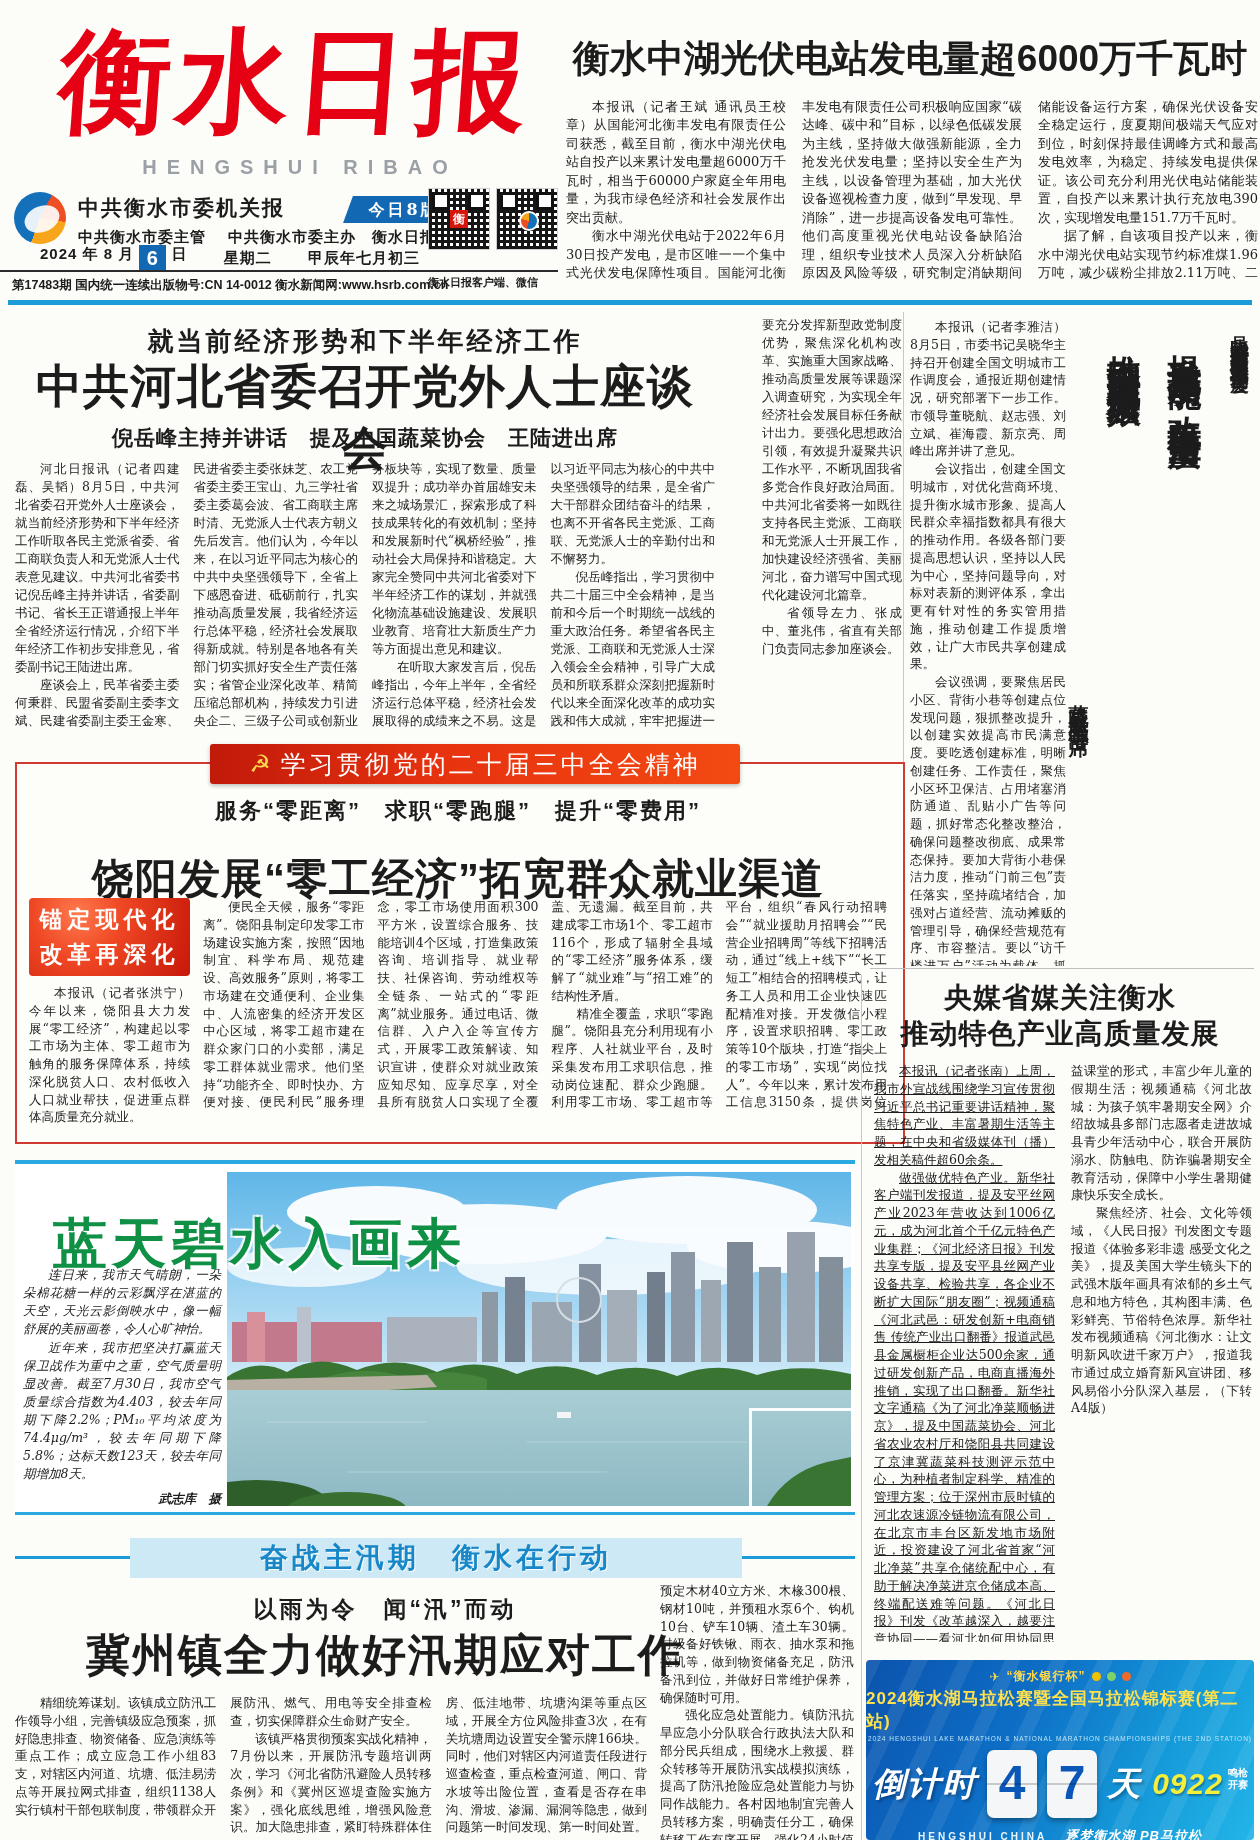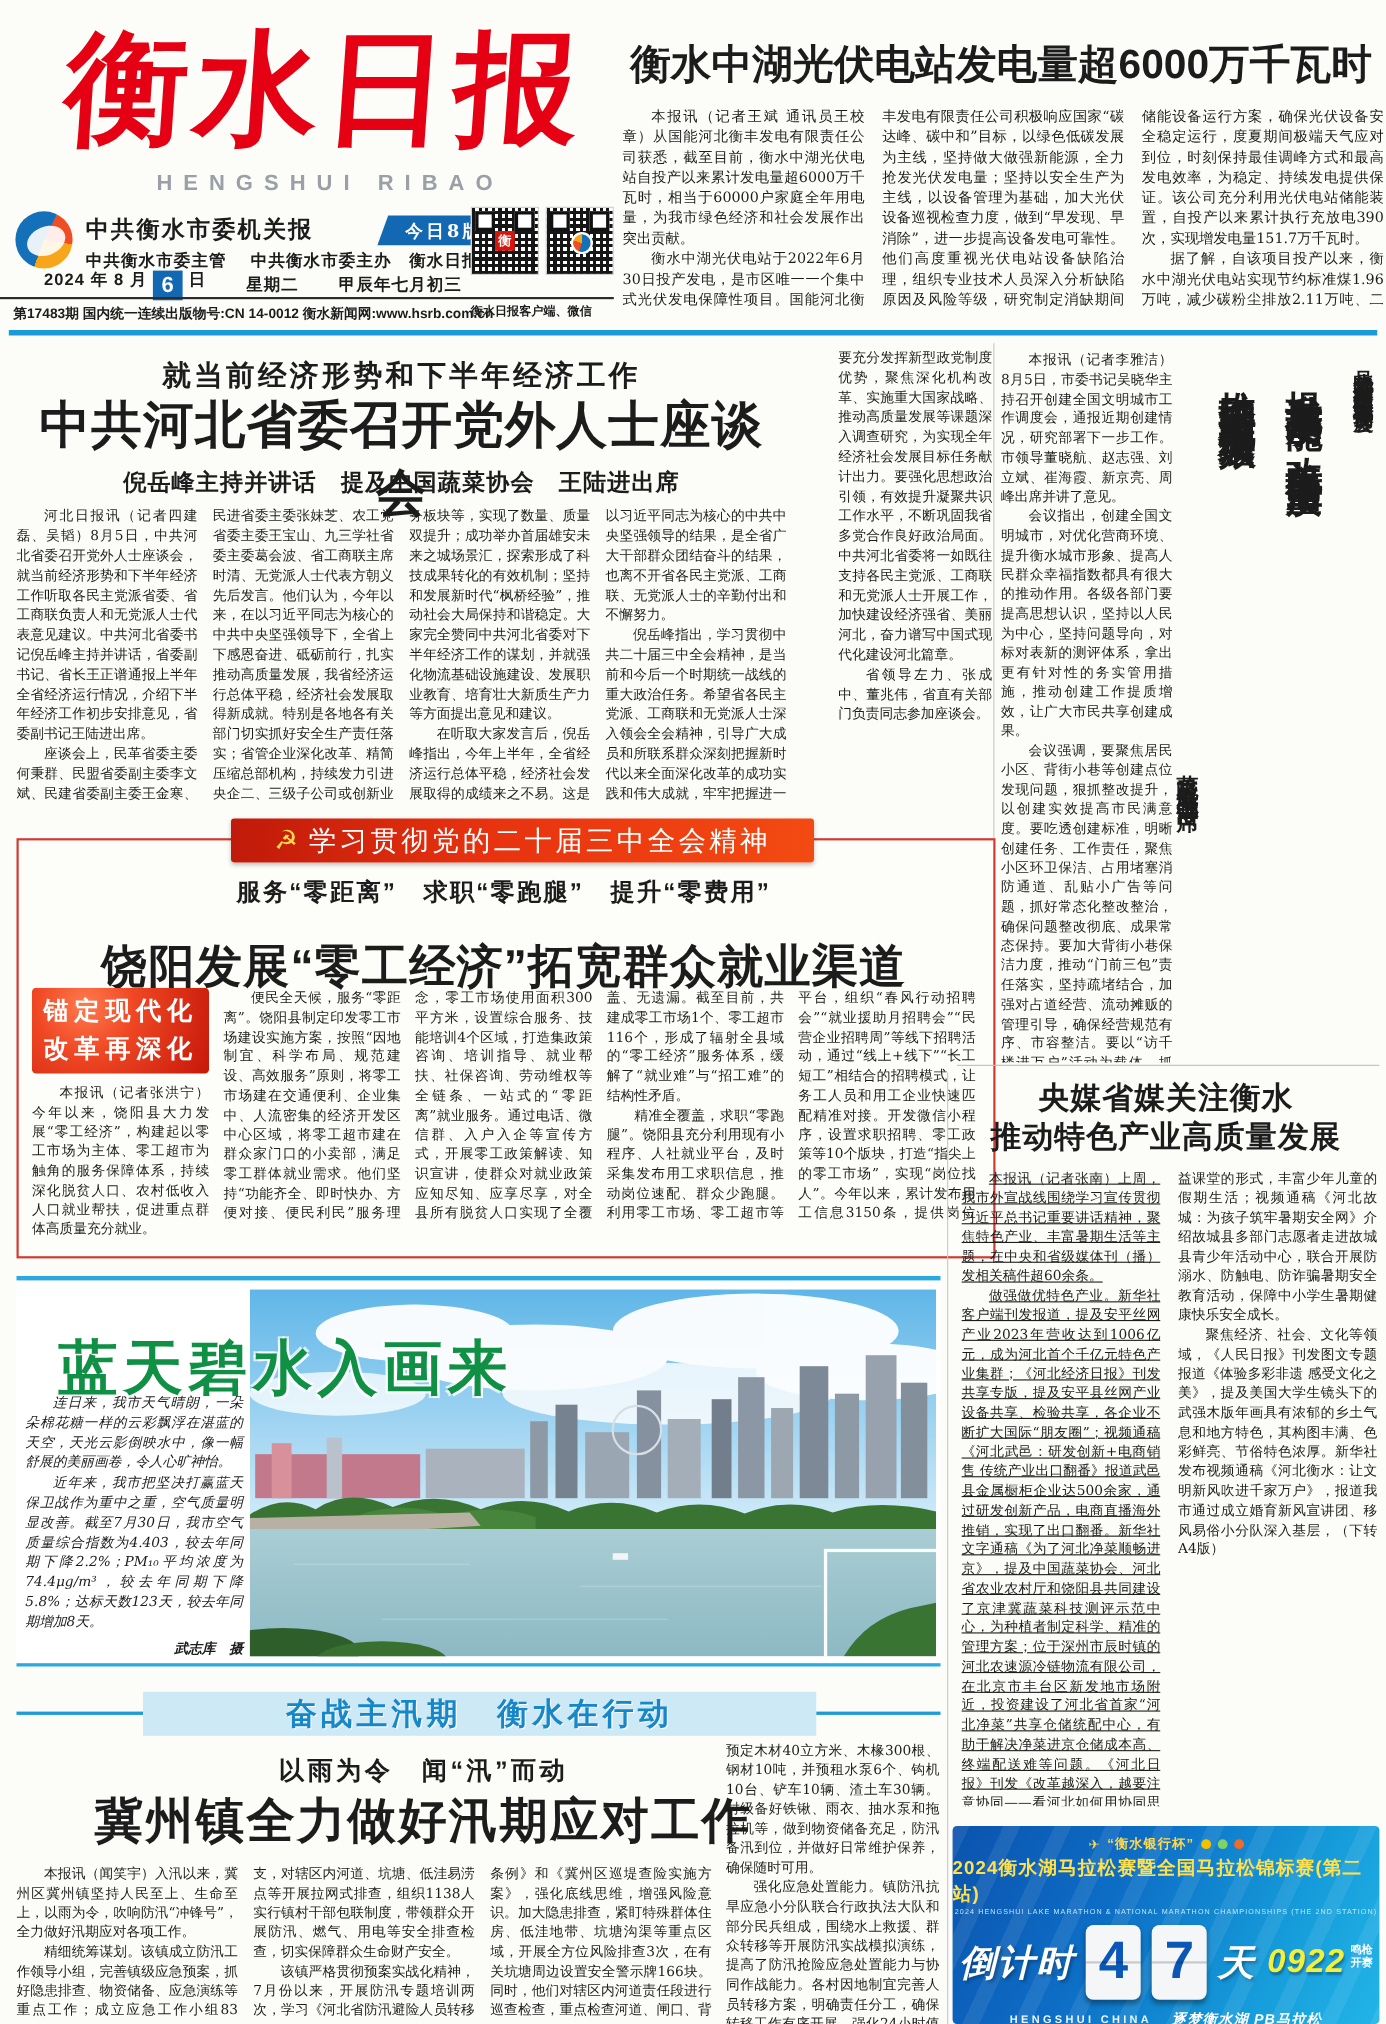--- a/index.html
+++ b/index.html
@@ -287,21 +287,20 @@
   </div>
 
   <div class="abs flood-line" style="left:15px;top:1556px;width:115px;"></div>
   <div class="abs flood-line" style="left:742px;top:1556px;width:113px;"></div>
   <div class="abs flood-banner">
     <span>奋战主汛期　衡水在行动</span>
   </div>
   <div class="abs flood-kicker sans center">以雨为令　闻“汛”而动</div>
   <div class="abs flood-title sans center">冀州镇全力做好汛期应对工作</div>
   <div class="abs flood-body bodytext cols">
-    <p>本报讯（闻笑宇）入汛以来，冀州区冀州镇坚持人民至上、生命至上，以雨为令，吹响防汛“冲锋号”，全力做好汛期应对各项工作。</p>
     <p>精细统筹谋划。该镇成立防汛工作领导小组，完善镇级应急预案，抓好隐患排查、物资储备、应急演练等重点工作；成立应急工作小组83支，对辖区内河道、坑塘、低洼易涝点等开展拉网式排查，组织1138人实行镇村干部包联制度，带领群众开展防汛、燃气、用电等安全排查检查，切实保障群众生命财产安全。</p>
     <p>该镇严格贯彻预案实战化精神，7月份以来，开展防汛专题培训两次，学习《河北省防汛避险人员转移条例》和《冀州区巡堤查险实施方案》，强化底线思维，增强风险意识。加大隐患排查，紧盯特殊群体住房、低洼地带、坑塘沟渠等重点区域，开展全方位风险排查3次，在有关坑塘周边设置安全警示牌166块。同时，他们对辖区内河道责任段进行巡查检查，重点检查河道、闸口、背水坡等出险位置，查看是否存在串沟、滑坡、渗漏、漏洞等隐患，做到问题第一时间发现、第一时间处置。精心备足物资，镇级储备了救援皮划艇2艘、手电筒20支，雨衣雨鞋60套，铁锹60把，编织袋1000个，对讲机6个，“抢险”</p>
   </div>
   <div class="abs flood-col4 bodytext">
     <p style="text-indent:0;">预定木材40立方米、木椽300根、钢材10吨，并预租水泵6个、钩机10台、铲车10辆、渣土车30辆。村级备好铁锹、雨衣、抽水泵和拖拉机等，做到物资储备充足，防汛备汛到位，并做好日常维护保养，确保随时可用。</p>
     <p>强化应急处置能力。镇防汛抗旱应急小分队联合行政执法大队和部分民兵组成，围绕水上救援、群众转移等开展防汛实战模拟演练，提高了防汛抢险应急处置能力与协同作战能力。各村因地制宜完善人员转移方案，明确责任分工，确保转移工作有序开展。强化24小时值班值守制度，并通过大喇叭、微信群等方式，及时发送强降雨防范提醒，提升群众自防自治、群防群治的意识和能力。</p>
   </div>
 
   <div class="abs ad sans">
     <div class="ad-inner">

